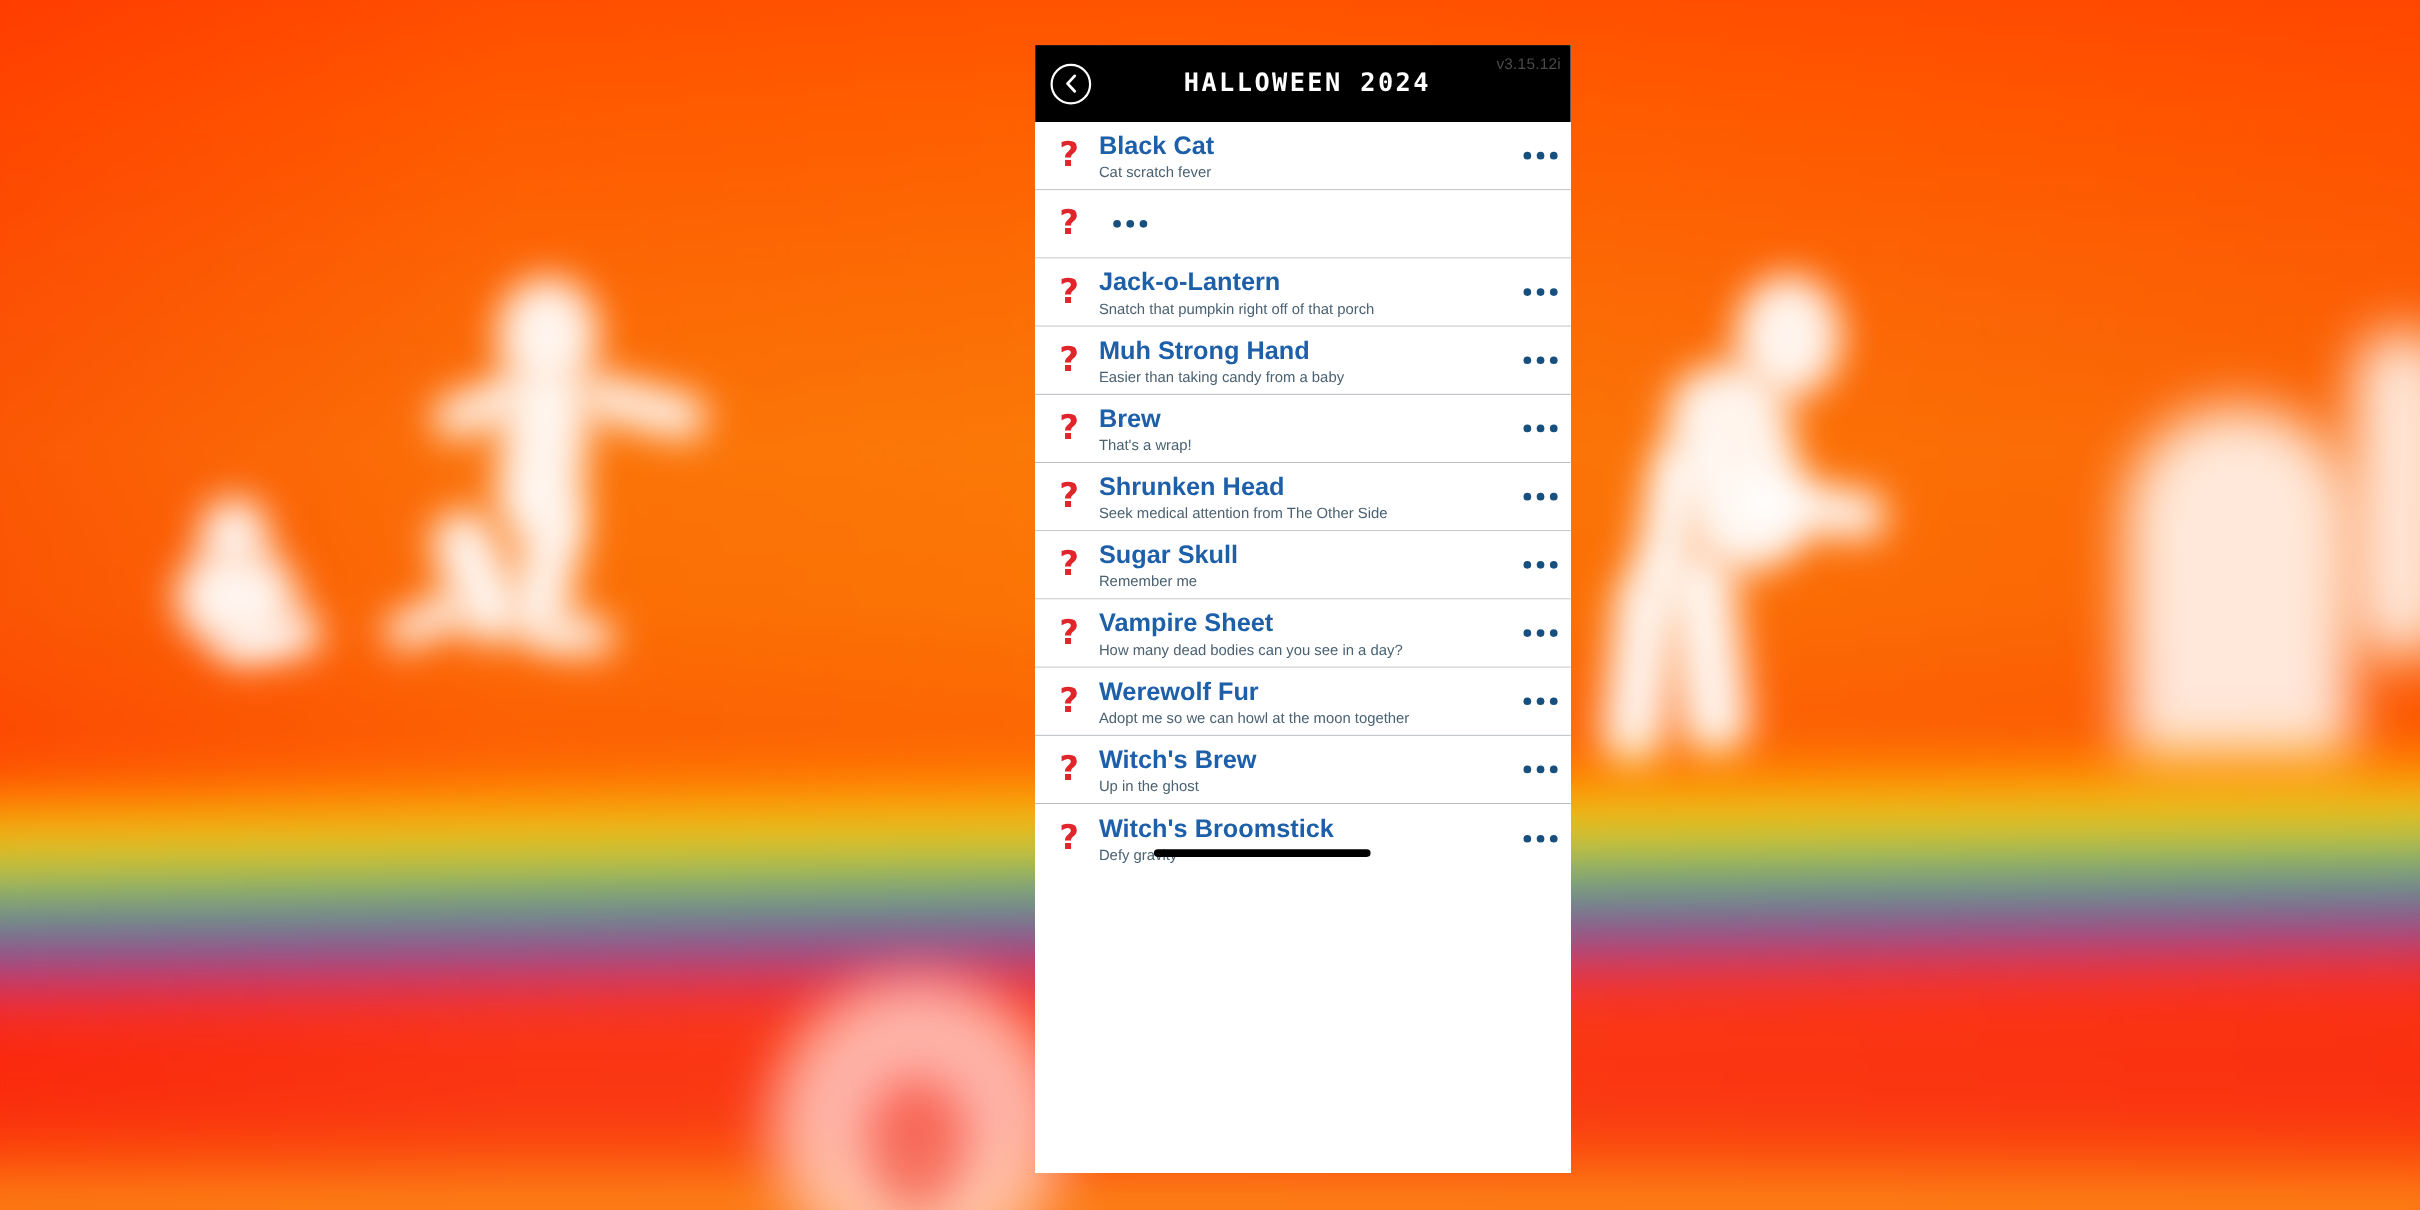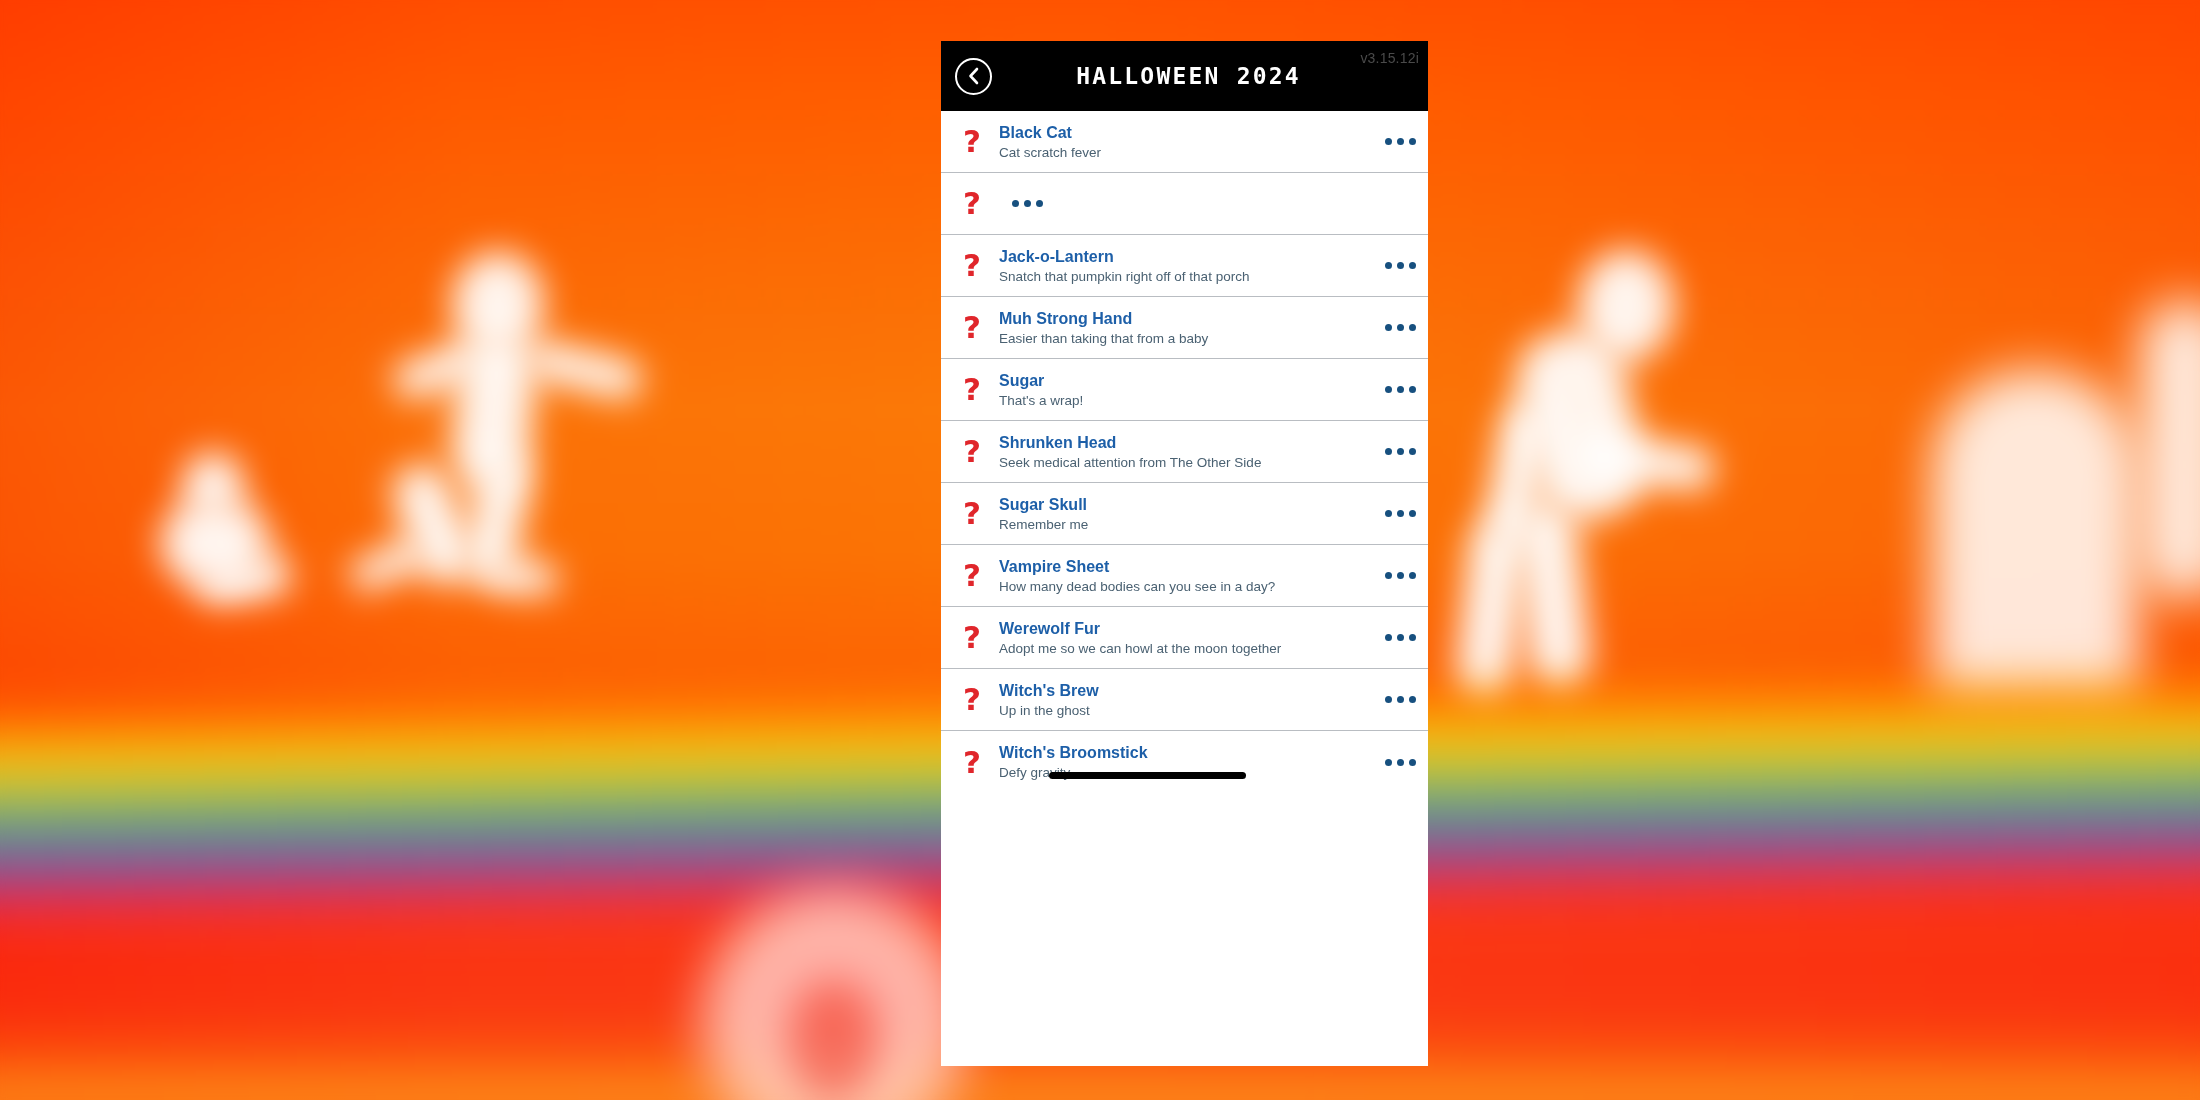--- a/index.html
+++ b/index.html
@@ -245,21 +245,21 @@
     user-select: none;
   }
 
   .row-text {
     flex: 1 1 auto;
     min-width: 0;
     padding-top: 1px;
   }
   .row-title {
     color: #1d5fa8;
-    font-size: 16px;
+    font-size: 23px;
     font-weight: 700;
     line-height: 1.25;
     white-space: nowrap;
   }
   .row-sub {
     color: #4a6172;
     font-size: 13.5px;
     font-weight: 400;
     line-height: 1.3;
     margin-top: 1px;
@@ -387,33 +387,33 @@
             <i></i>
             <i></i>
             <i></i>
           </div>
       </div>
 
       <div class="row">
         <div class="q-icon">?</div>
         <div class="row-text">
           <div class="row-title">Muh Strong Hand</div>
-          <div class="row-sub">Easier than taking that from a baby</div>
-        </div>
-        <div class="row-menu">
-            <i></i>
-            <i></i>
-            <i></i>
-          </div>
-      </div>
-
-      <div class="row">
-        <div class="q-icon">?</div>
-        <div class="row-text">
-          <div class="row-title">Sugar</div>
+          <div class="row-sub">Easier than taking candy from a baby</div>
+        </div>
+        <div class="row-menu">
+            <i></i>
+            <i></i>
+            <i></i>
+          </div>
+      </div>
+
+      <div class="row">
+        <div class="q-icon">?</div>
+        <div class="row-text">
+          <div class="row-title">Brew</div>
           <div class="row-sub">That's a wrap!</div>
         </div>
         <div class="row-menu">
             <i></i>
             <i></i>
             <i></i>
           </div>
       </div>
 
       <div class="row">

